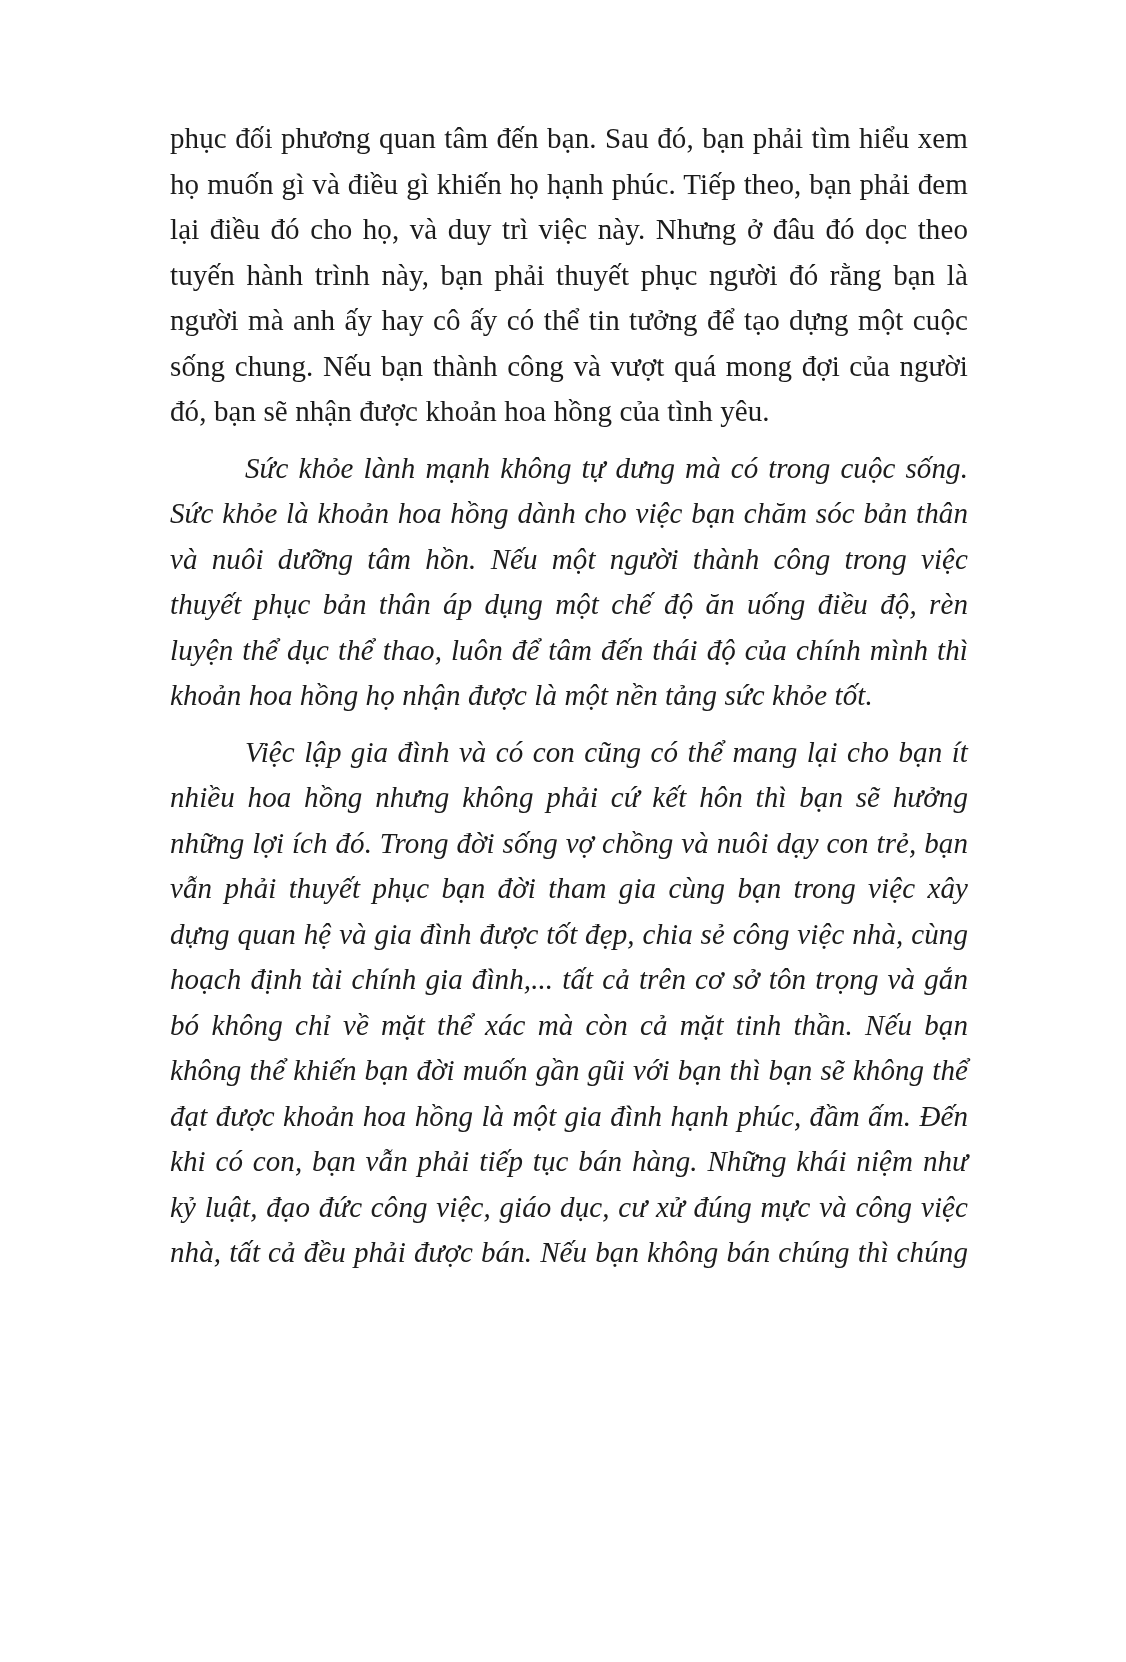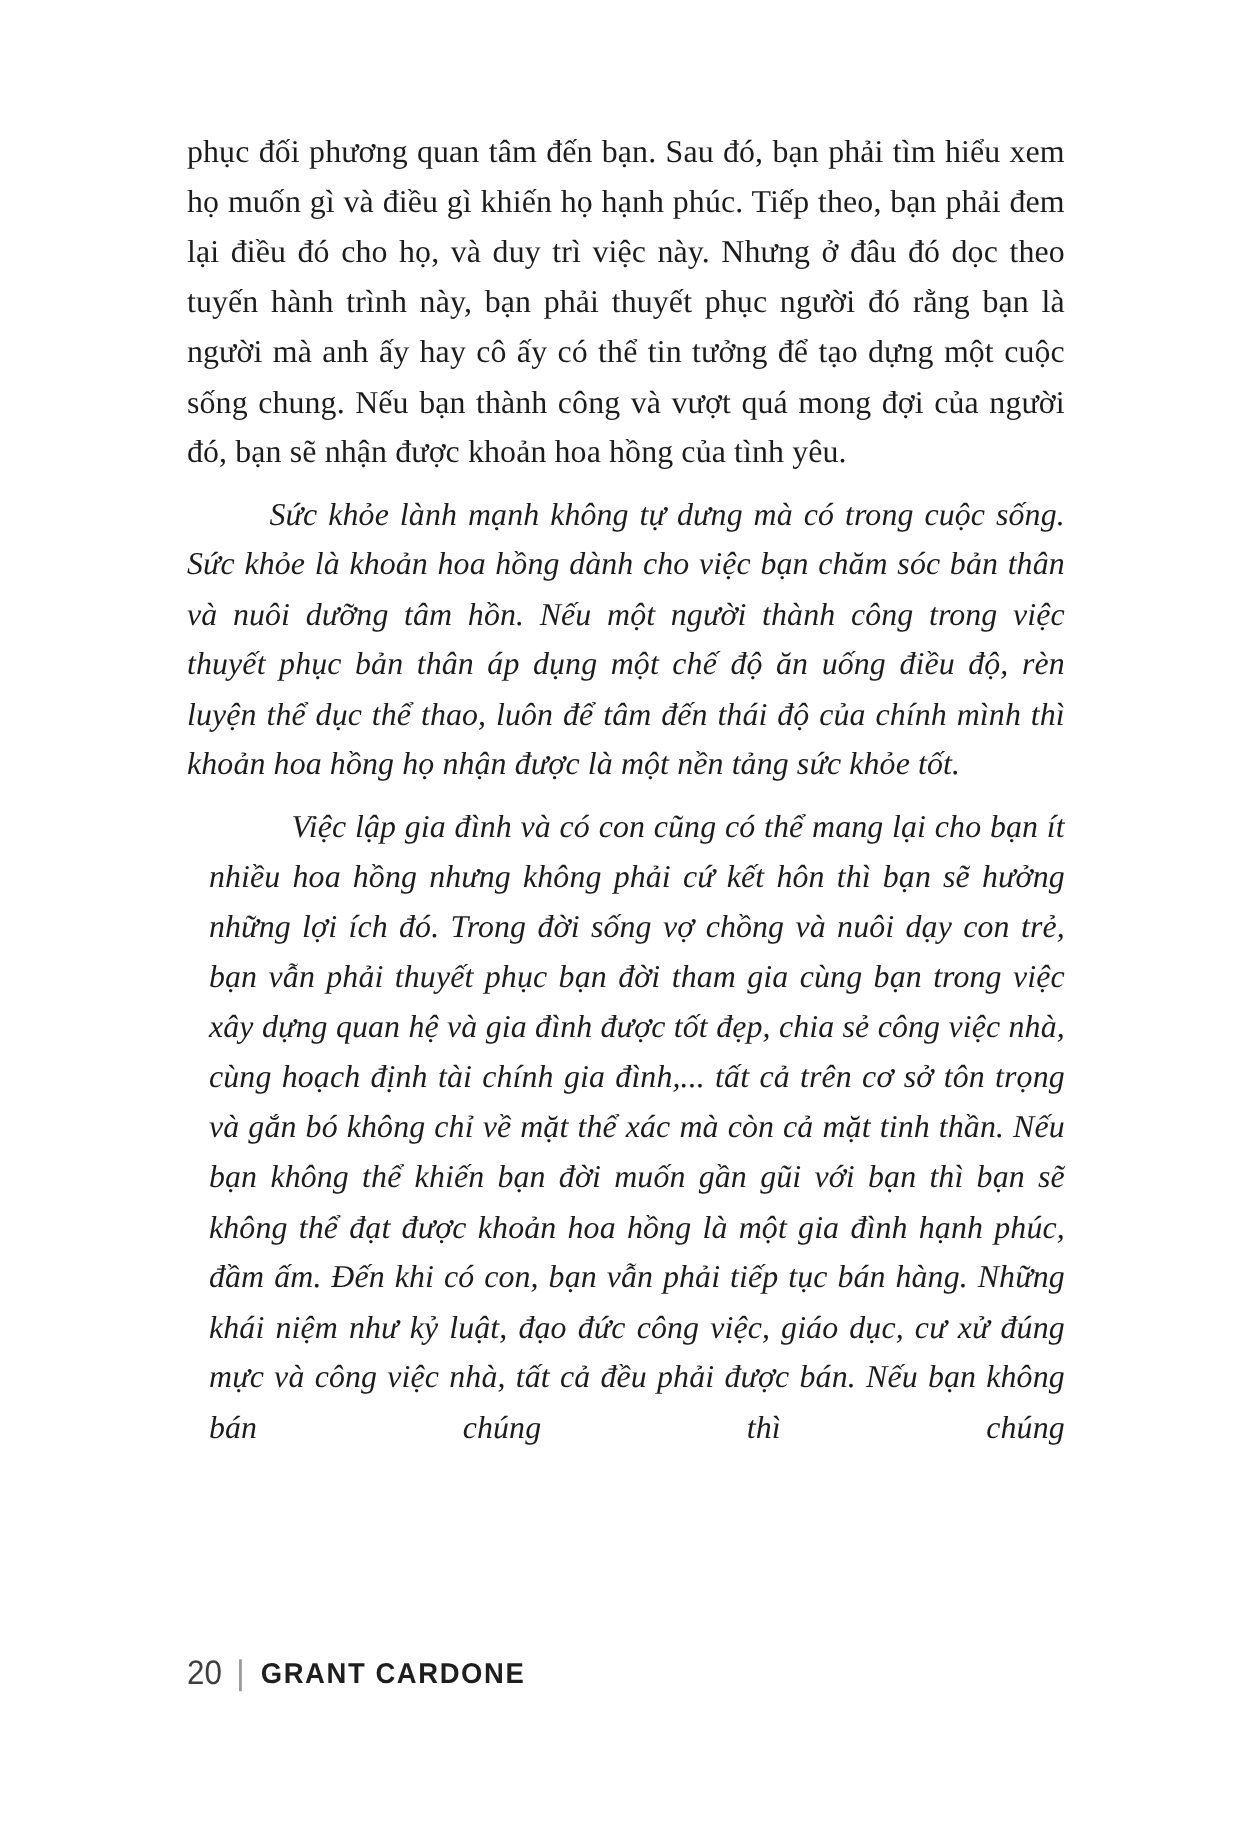--- a/index.html
+++ b/index.html
@@ -29,21 +29,20 @@
   .text-block p {
     margin: 0 0 11px 0;
   }
   .text-block p.indent {
     text-indent: 75px;
     font-style: italic;
   }
   
   .text-block p.continued {
     text-align-last: justify;
-    margin-left: 20px;
   }
   .footer {
     position: absolute;
     left: 170px;
     top: 1503px;
     display: flex;
     align-items: center;
     font-family: "Liberation Sans", "DejaVu Sans", sans-serif;
   }
   .footer .page-number {
@@ -73,19 +72,14 @@
 <body>
 
 <div class="page">
 
   <div class="text-block">
     <p>phục đối phương quan tâm đến bạn. Sau đó, bạn phải tìm hiểu xem họ muốn gì và điều gì khiến họ hạnh phúc. Tiếp theo, bạn phải đem lại điều đó cho họ, và duy trì việc này. Nhưng ở đâu đó dọc theo tuyến hành trình này, bạn phải thuyết phục người đó rằng bạn là người mà anh ấy hay cô ấy có thể tin tưởng để tạo dựng một cuộc sống chung. Nếu bạn thành công và vượt quá mong đợi của người đó, bạn sẽ nhận được khoản hoa hồng của tình yêu.</p>
     <p class="indent">Sức khỏe lành mạnh không tự dưng mà có trong cuộc sống. Sức khỏe là khoản hoa hồng dành cho việc bạn chăm sóc bản thân và nuôi dưỡng tâm hồn. Nếu một người thành công trong việc thuyết phục bản thân áp dụng một chế độ ăn uống điều độ, rèn luyện thể dục thể thao, luôn để tâm đến thái độ của chính mình thì khoản hoa hồng họ nhận được là một nền tảng sức khỏe tốt.</p>
     <p class="indent continued">Việc lập gia đình và có con cũng có thể mang lại cho bạn ít nhiều hoa hồng nhưng không phải cứ kết hôn thì bạn sẽ hưởng những lợi ích đó. Trong đời sống vợ chồng và nuôi dạy con trẻ, bạn vẫn phải thuyết phục bạn đời tham gia cùng bạn trong việc xây dựng quan hệ và gia đình được tốt đẹp, chia sẻ công việc nhà, cùng hoạch định tài chính gia đình,... tất cả trên cơ sở tôn trọng và gắn bó không chỉ về mặt thể xác mà còn cả mặt tinh thần. Nếu bạn không thể khiến bạn đời muốn gần gũi với bạn thì bạn sẽ không thể đạt được khoản hoa hồng là một gia đình hạnh phúc, đầm ấm. Đến khi có con, bạn vẫn phải tiếp tục bán hàng. Những khái niệm như kỷ luật, đạo đức công việc, giáo dục, cư xử đúng mực và công việc nhà, tất cả đều phải được bán. Nếu bạn không bán chúng thì chúng</p>
   </div>
 
-  <div class="footer">
-    <span class="page-number">20</span>
-    <span class="separator">|</span>
-    <span class="book-author">GRANT CARDONE</span>
-  </div>
 
 </div>
 
 </body></html>

